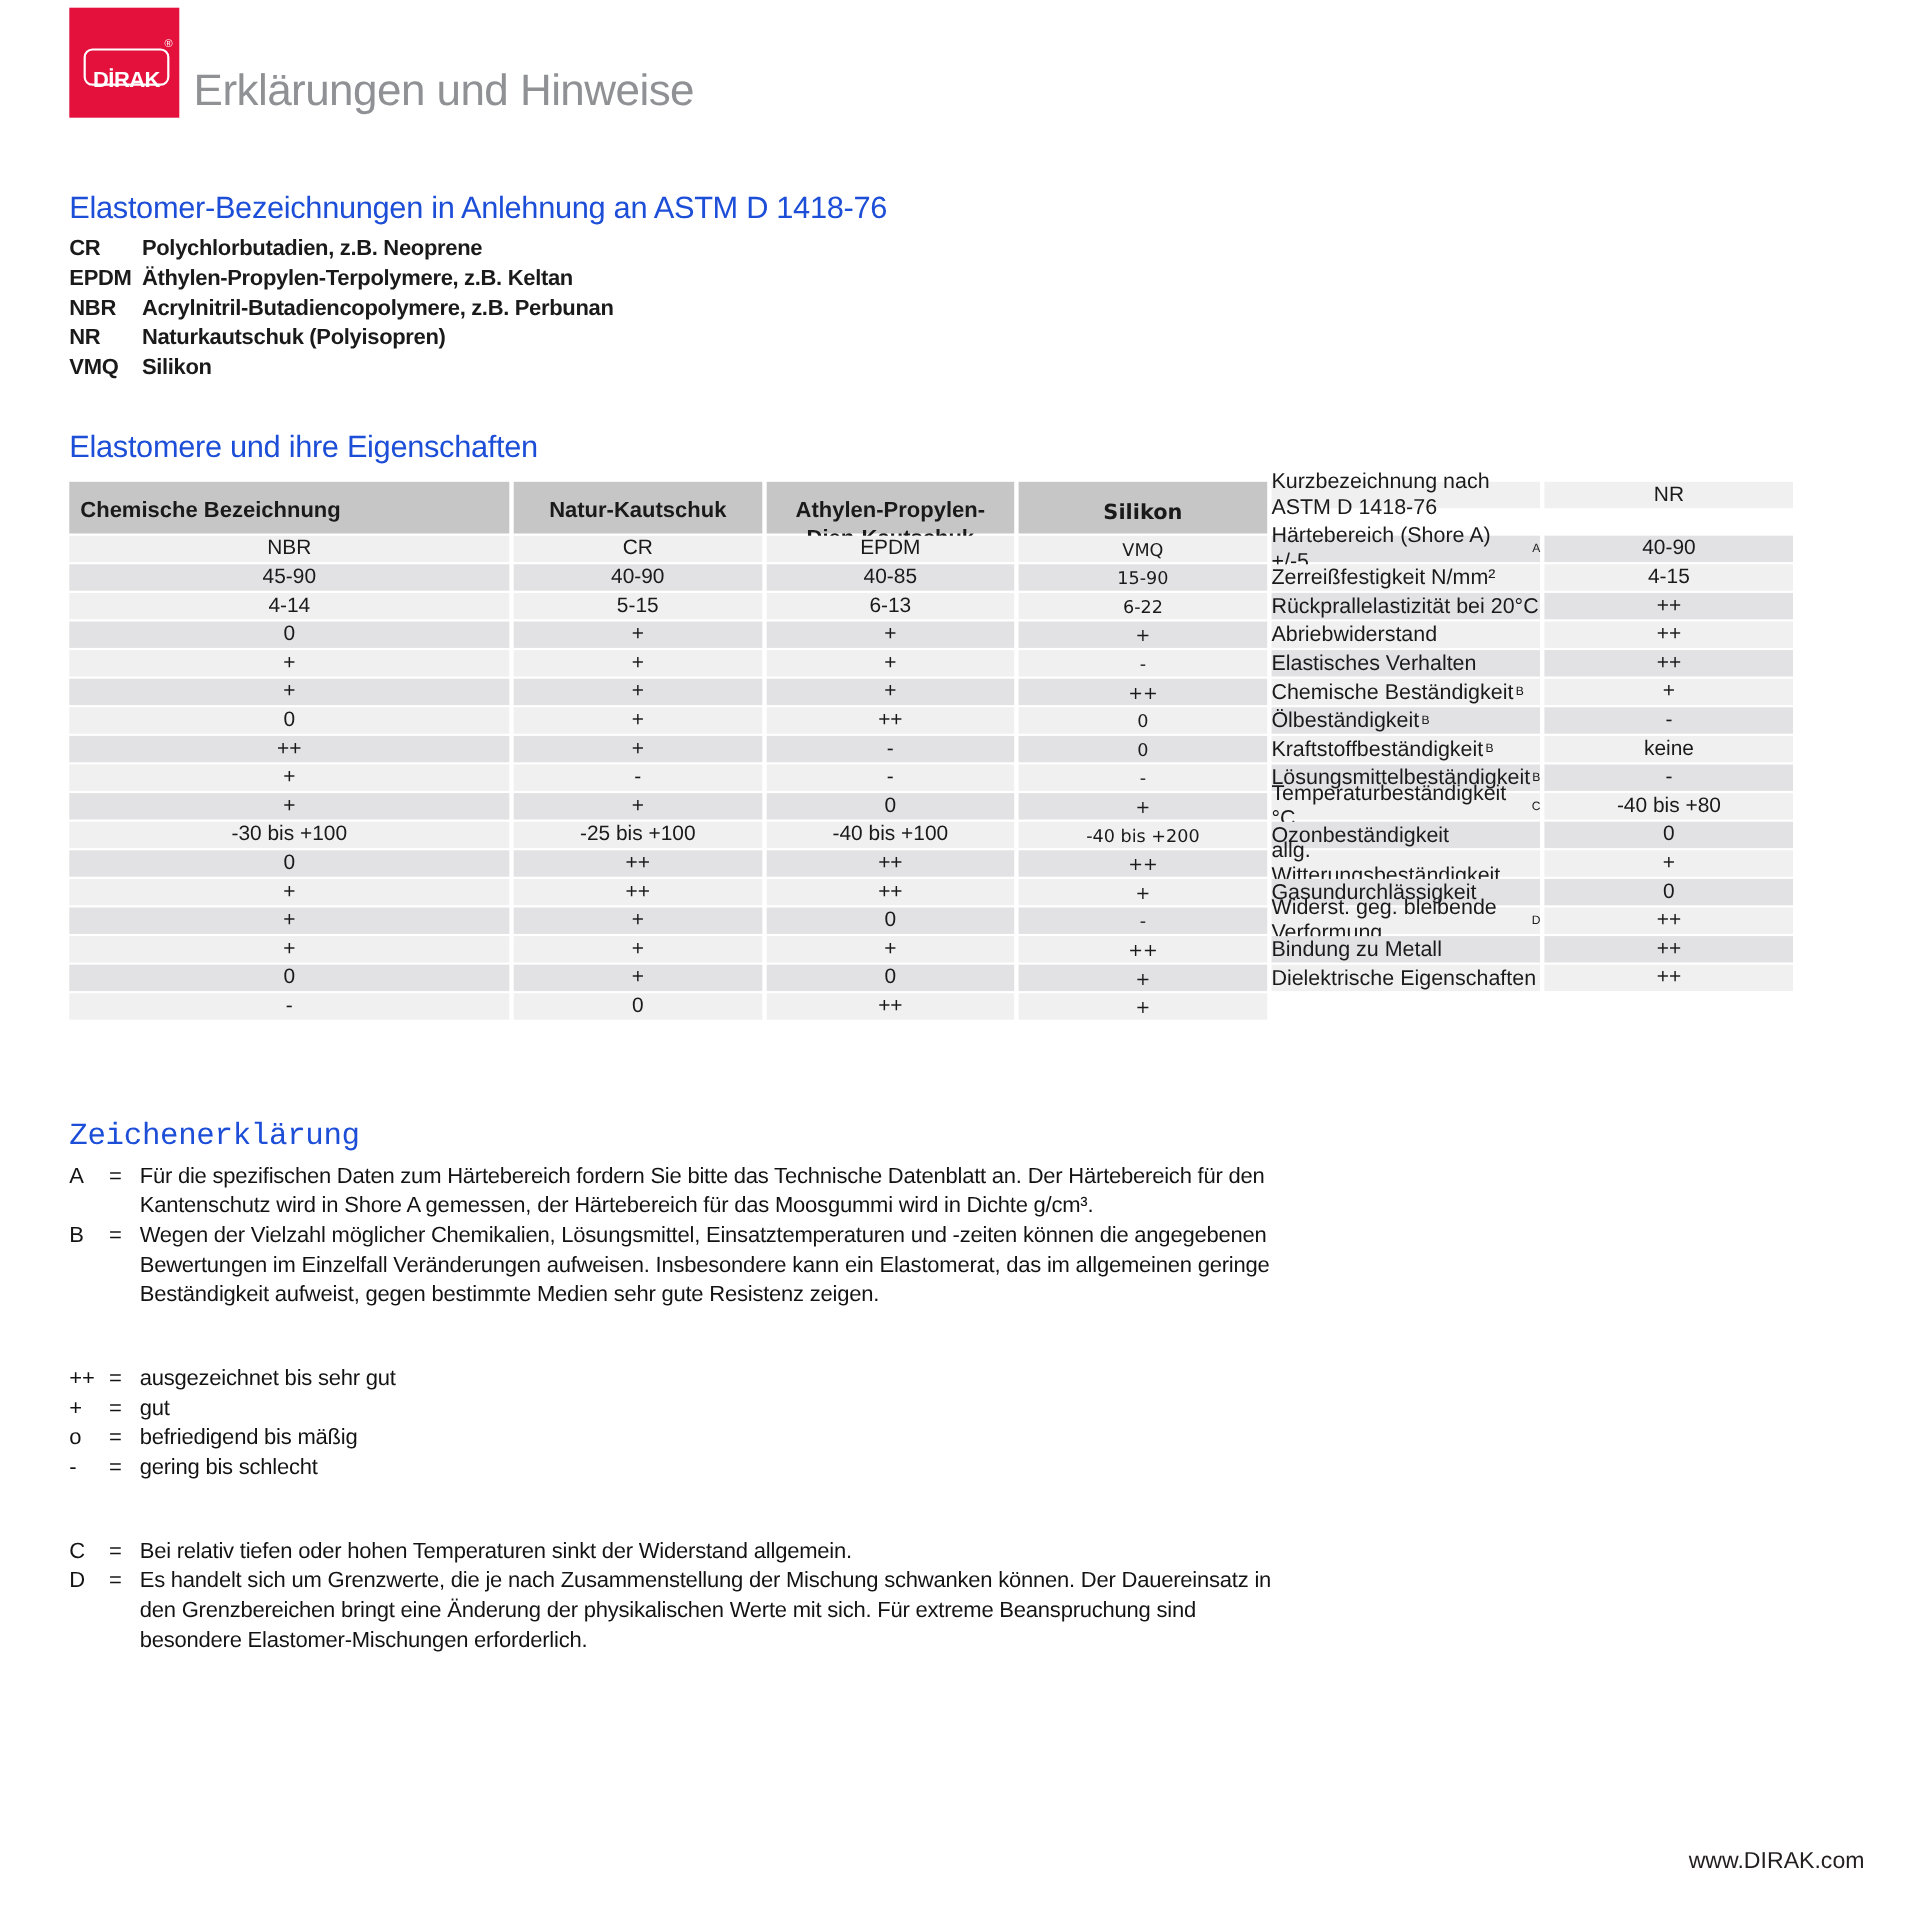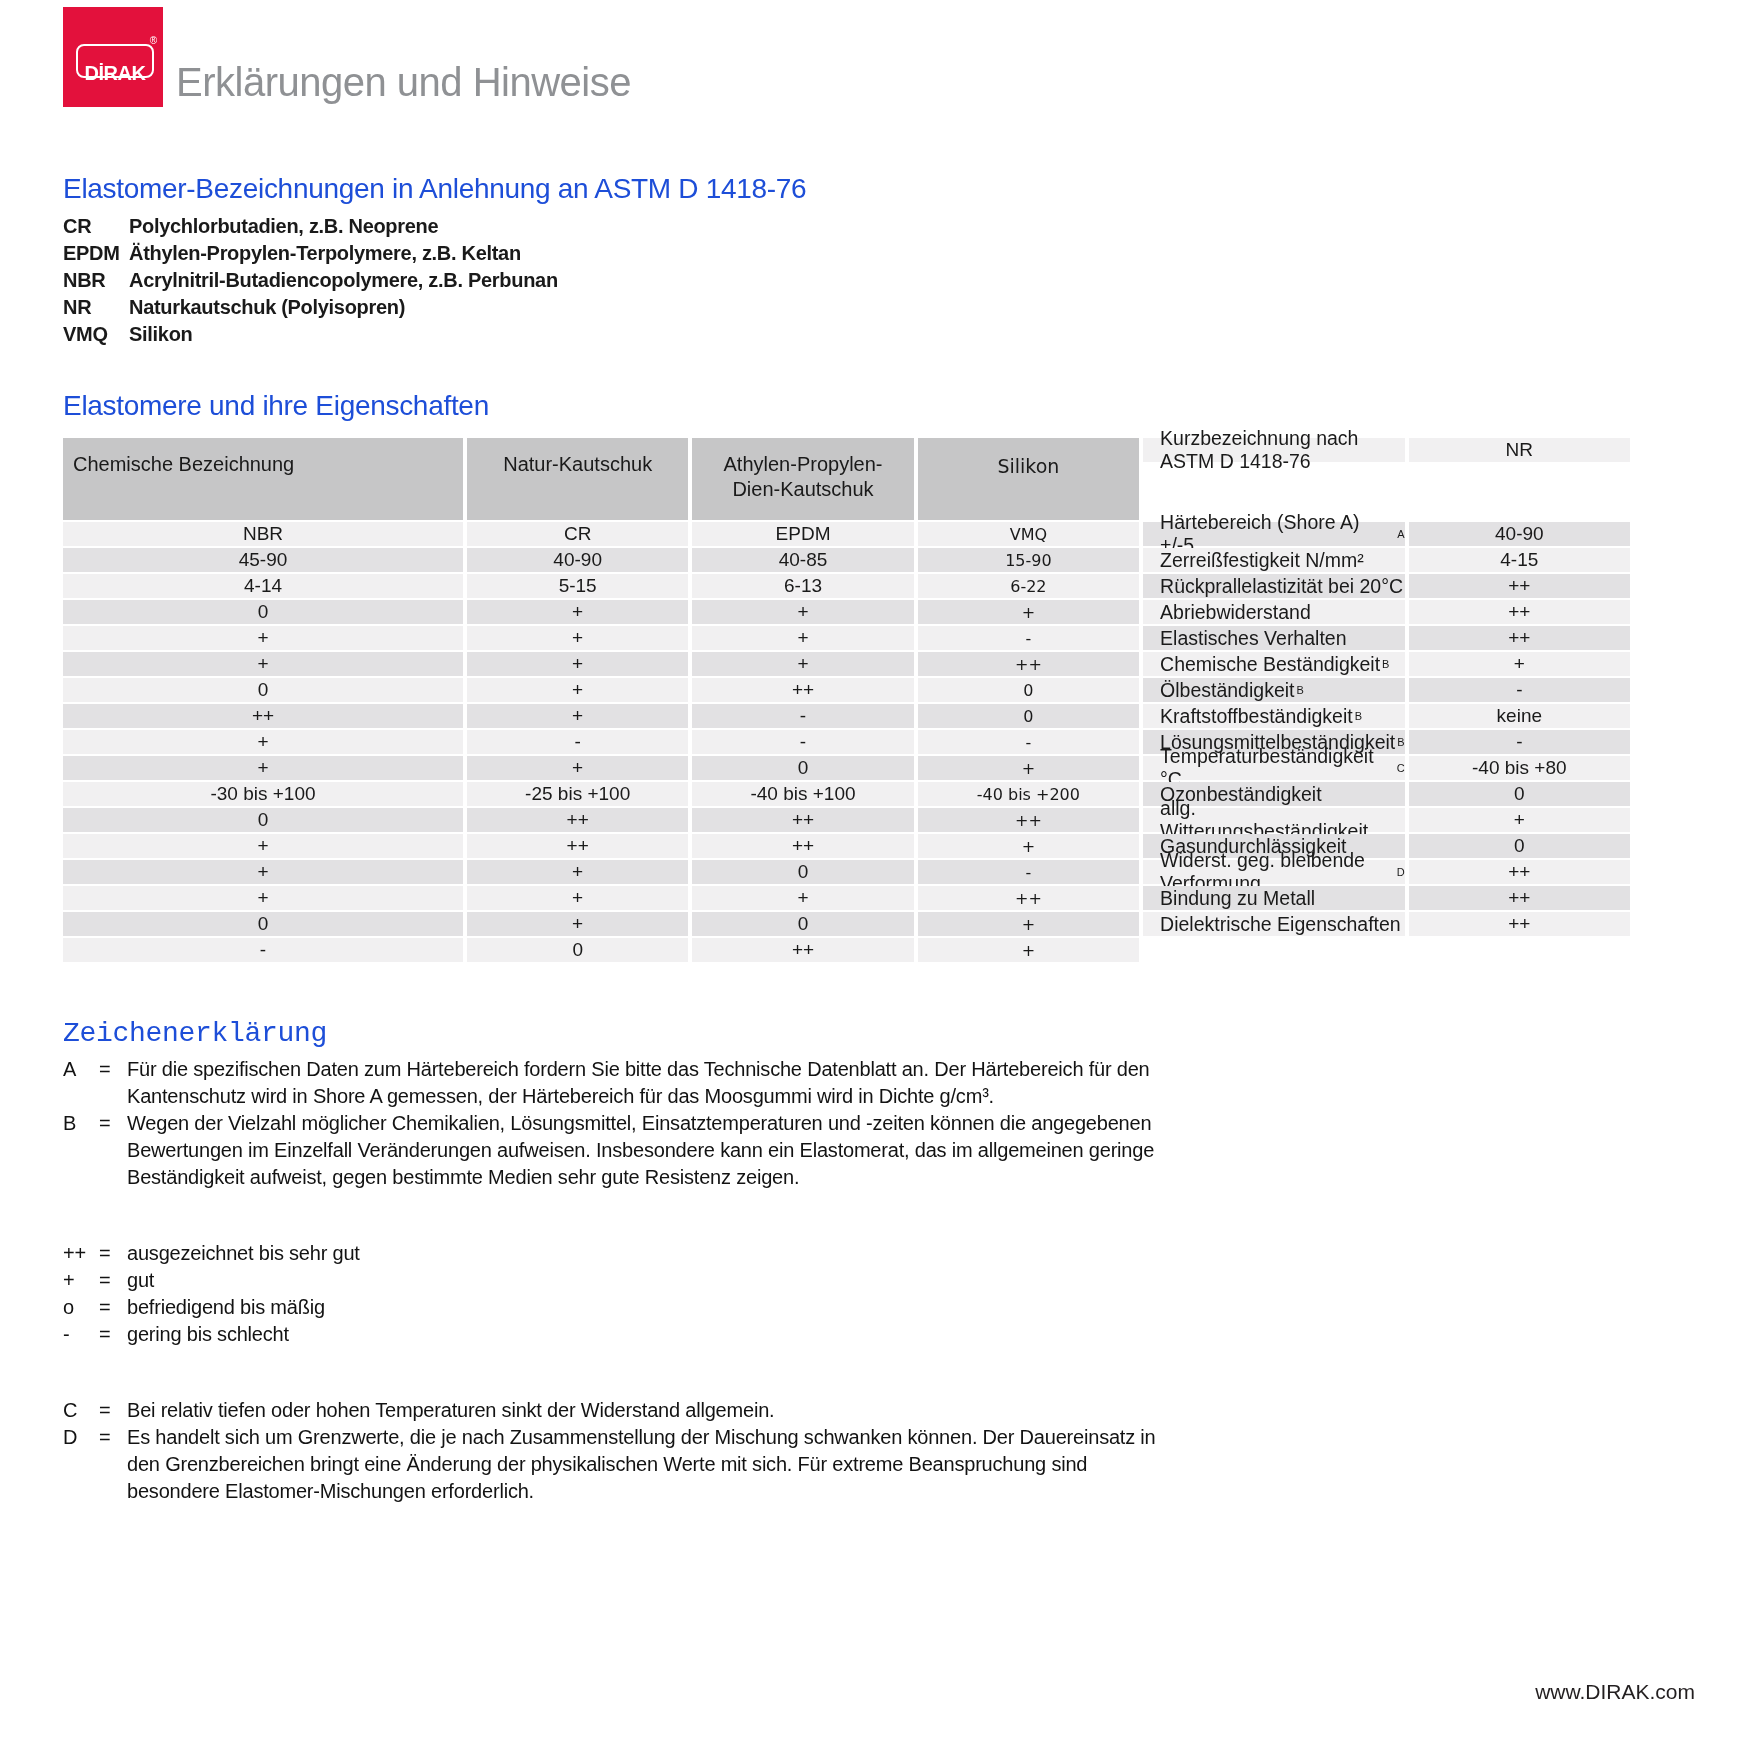--- a/index.html
+++ b/index.html
@@ -24,27 +24,27 @@
 
   
   #def-list{position:absolute;left:63px;top:213px;width:700px;}
   .def-row{display:flex;height:27px;align-items:center;}
   .def-abbr{width:66px;flex:0 0 66px;font-weight:bold;font-size:20px;letter-spacing:-0.3px;}
   .def-text{font-weight:bold;font-size:20px;letter-spacing:-0.3px;}
 
   
   #grid{position:absolute;left:63px;top:438px;width:1567px;
         display:grid;grid-template-columns:400px repeat(5,1fr);gap:2px 4px;background:#ffffff;}
-  .th{background:#c6c6c7;height:82px;box-sizing:border-box;padding-top:14px;
-      display:flex;justify-content:center;font-weight:normal;font-size:20px;
+  .th{background:#c6c6c7;height:47px;box-sizing:border-box;padding-top:14px;
+      display:flex;justify-content:center;font-weight:bold;font-size:20px;
       text-align:center;white-space:pre-line;line-height:25px;}
   .th.lbl{justify-content:flex-start;padding-left:10px;text-align:left;}
   .td{height:24px;box-sizing:border-box;display:flex;align-items:center;justify-content:center;
       font-size:19px;}
-  .td.lbl{justify-content:flex-start;padding-left:17px;font-size:19.5px;}
+  .td.lbl{justify-content:flex-start;padding-left:0;font-size:19.5px;}
   .row-a{background:#f1f0f1;}
   .row-b{background:#e2e1e3;}
   .silikon{font-family:"DejaVu Sans",sans-serif;font-size:16px;}
   .th.silikon{font-size:19px;padding-top:16px;}
   sup{font-size:11px;line-height:0;vertical-align:super;margin-left:2px;}
 
   
   #legend{position:absolute;left:63px;top:1056px;width:1105px;}
   .leg-row{display:grid;grid-template-columns:36px 28px 1fr;column-gap:0;
            font-size:20px;line-height:27px;letter-spacing:-0.2px;color:#131313;}

